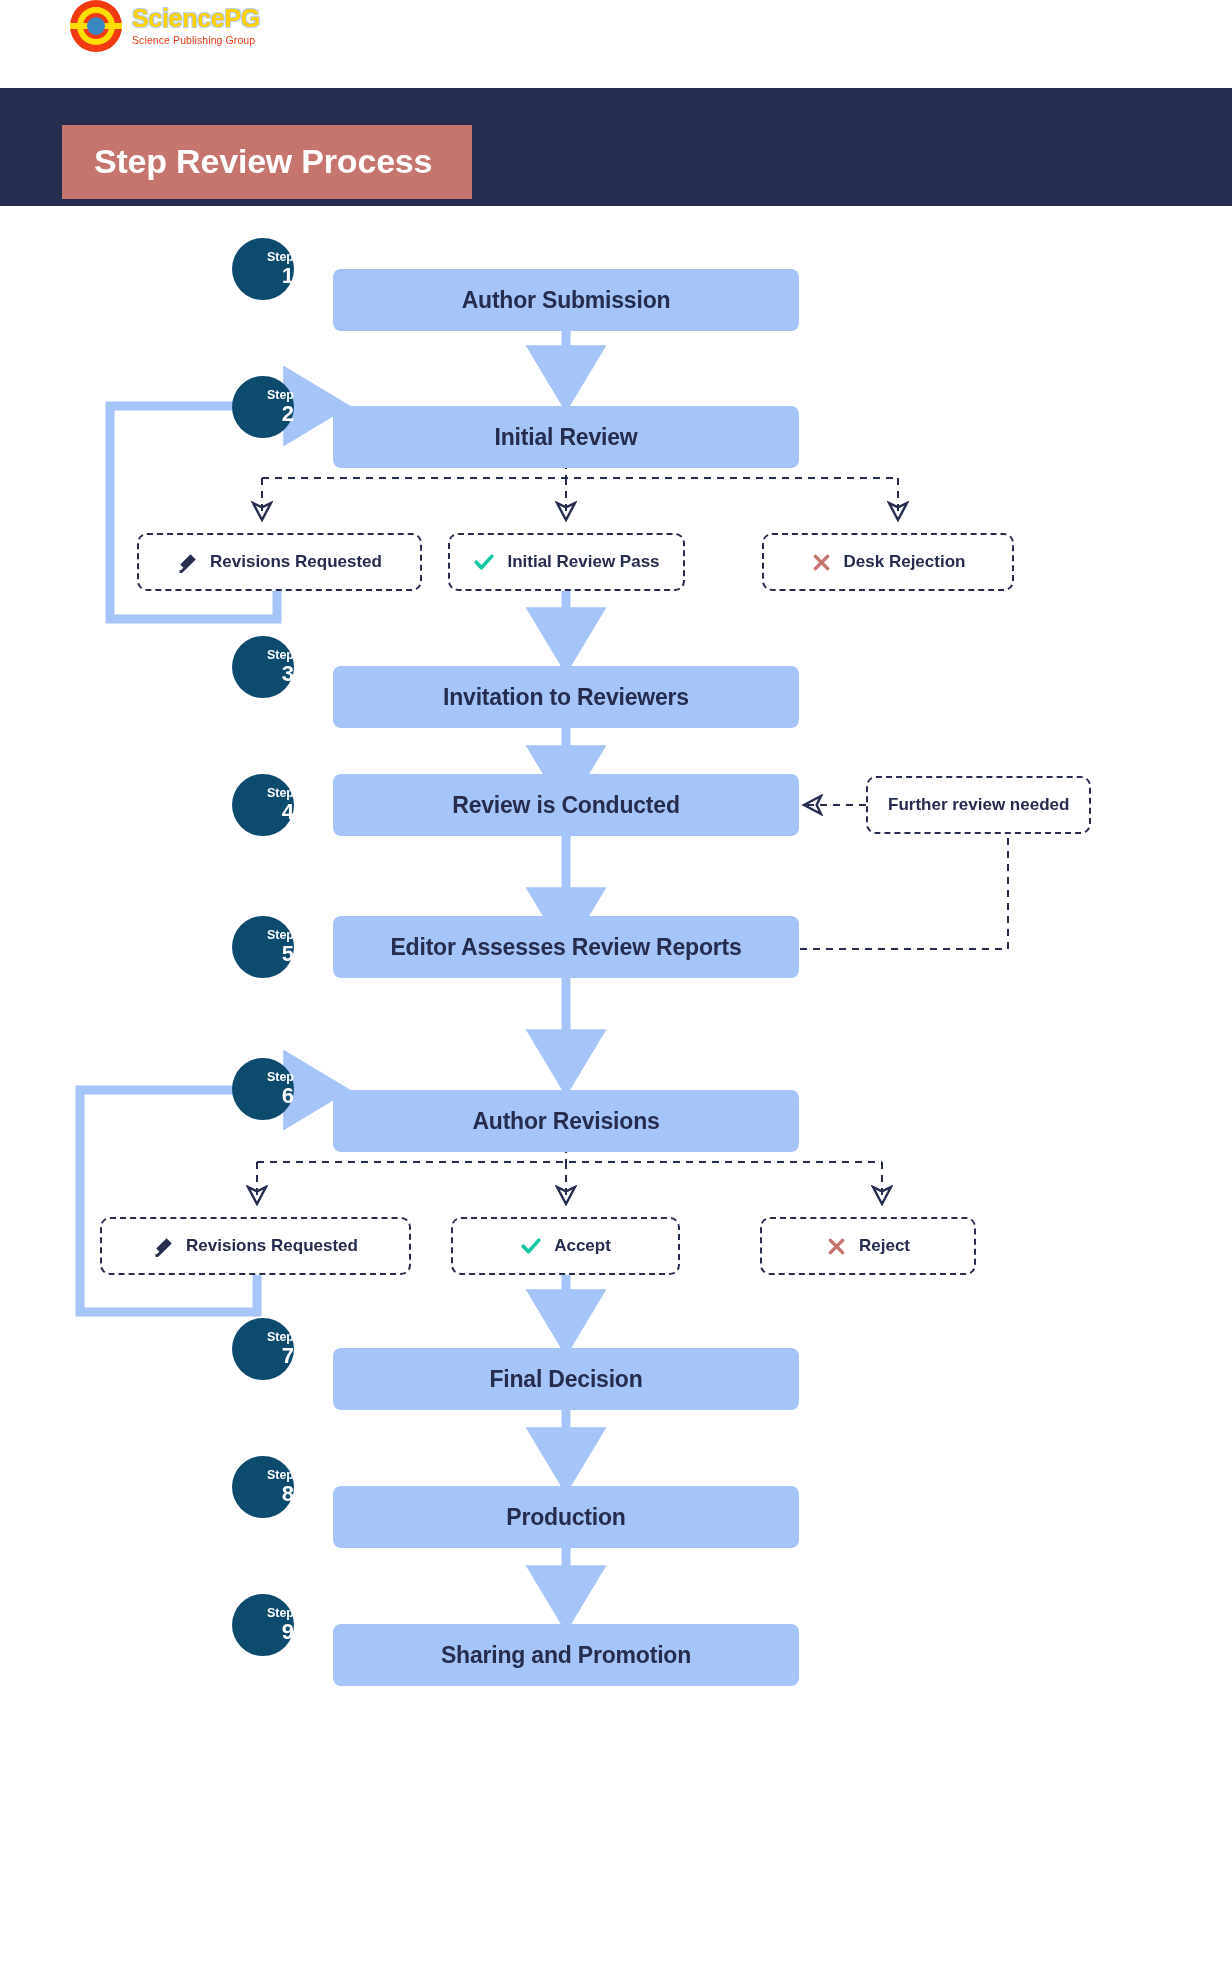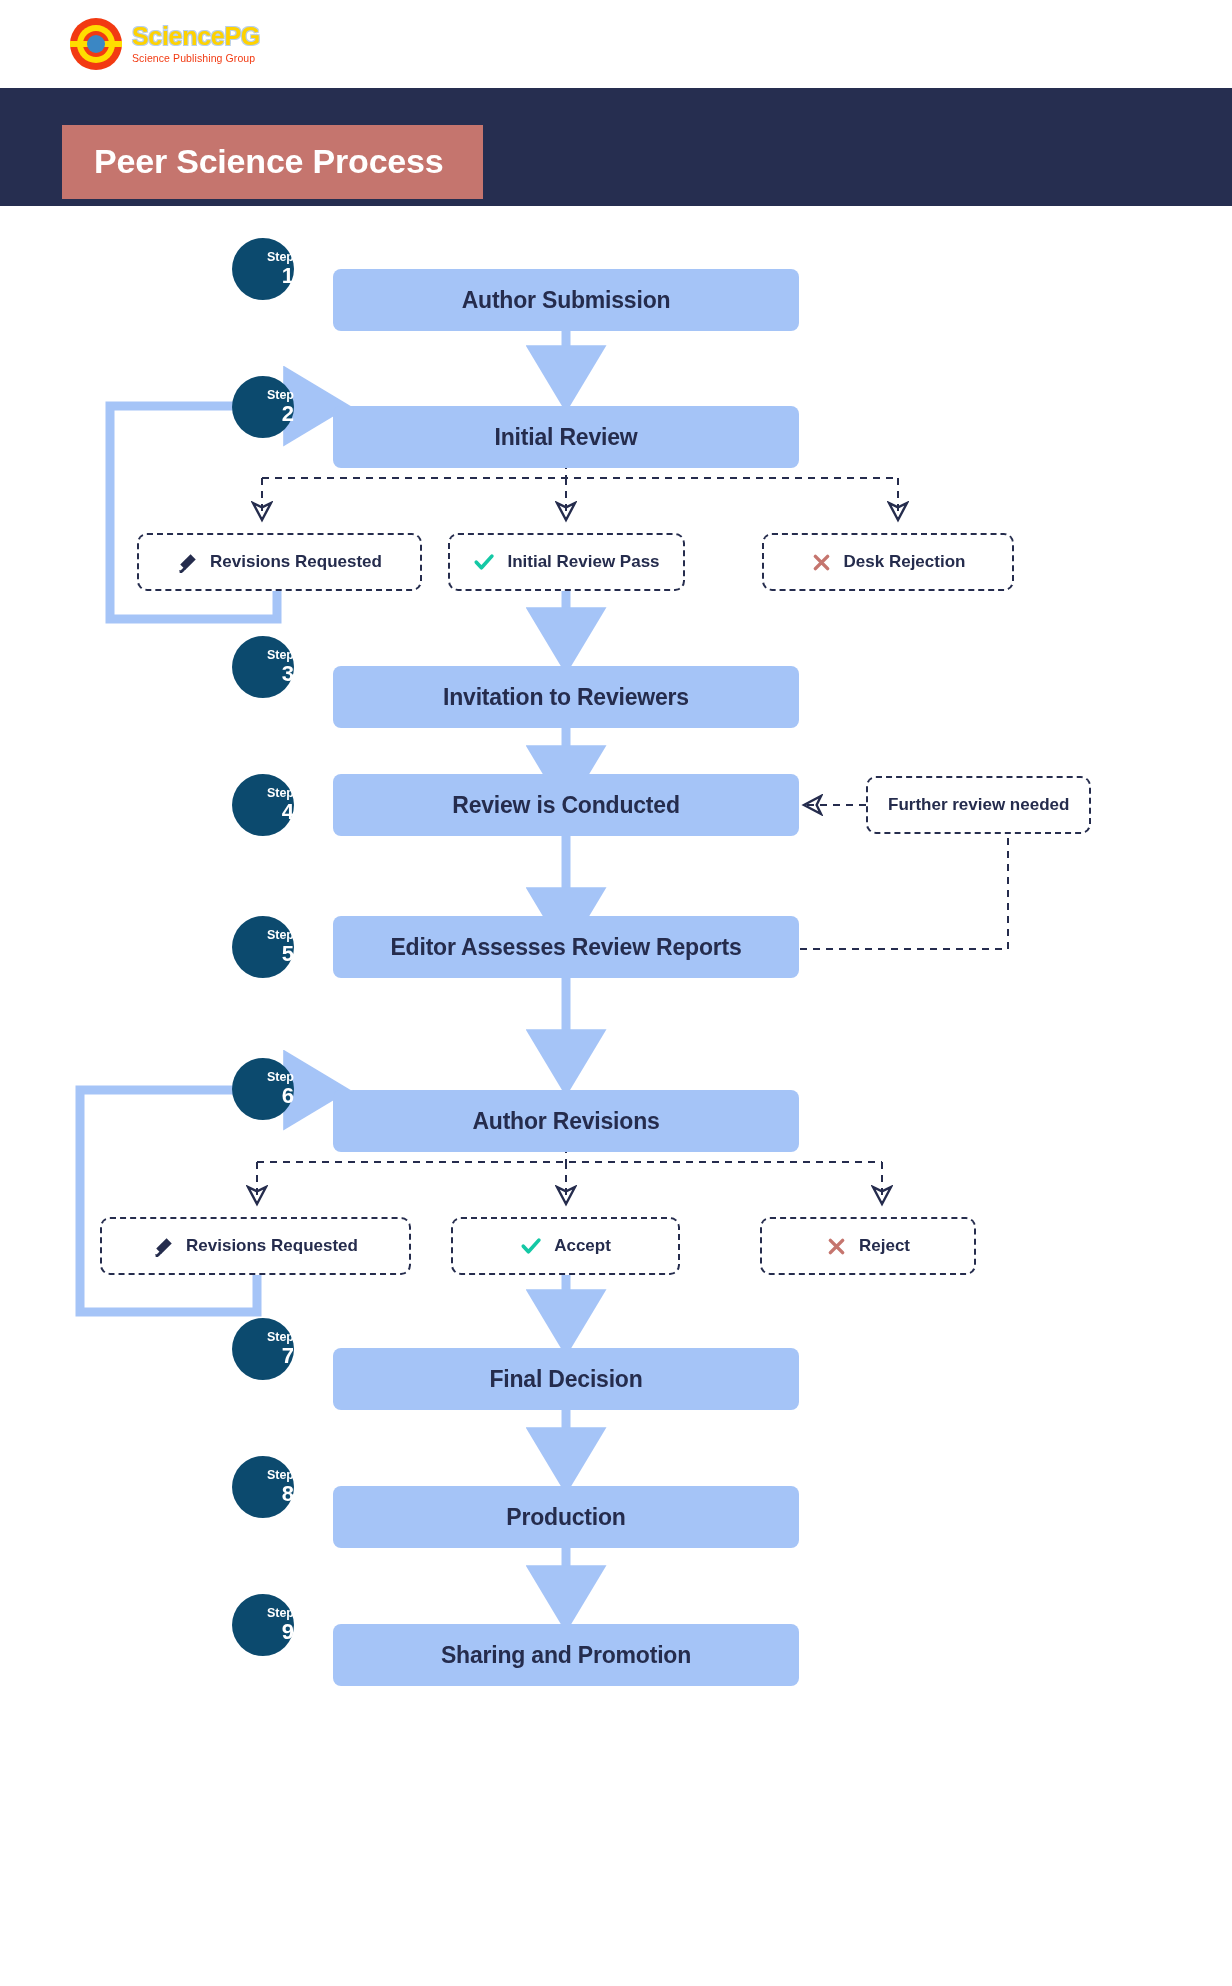--- a/index.html
+++ b/index.html
@@ -11,21 +11,21 @@
     font-family: "Liberation Sans", sans-serif;
     overflow: hidden;
     position: relative;
   }
 
   
   .logo-bar {
     height: 88px;
     background: #ffffff;
     display: flex;
-    align-items: center;
+    align-items: flex-start;
     padding-left: 70px;
   }
   .logo-wrap { display: flex; align-items: center; gap: 10px; }
   .logo-mark {
     width: 52px; height: 52px;
     position: relative; flex: 0 0 auto;
   }
   .logo-ring-outer {
     position: absolute; inset: 0;
     border-radius: 50%;
@@ -181,21 +181,21 @@
     </div>
     <div class="logo-text">
       <span class="logo-title">SciencePG</span>
       <span class="logo-sub">Science Publishing Group</span>
     </div>
   </div>
 </div>
 
 <div class="header-band">
   <div class="title-box">
-    <span class="title-text">Peer Science Process</span>
+    <span class="title-text">Step Review Process</span>
   </div>
 </div>
 
 <div class="canvas">
 
   <svg class="svg-layer" viewBox="0 0 1232 1780">
     <defs>
       <marker id="blueArrow" markerWidth="9" markerHeight="9" refX="3.2" refY="4.5" orient="auto">
         <path d="M0,0 L0,9 L7.5,4.5 z" fill="#a5c4f7"></path>
       </marker>

